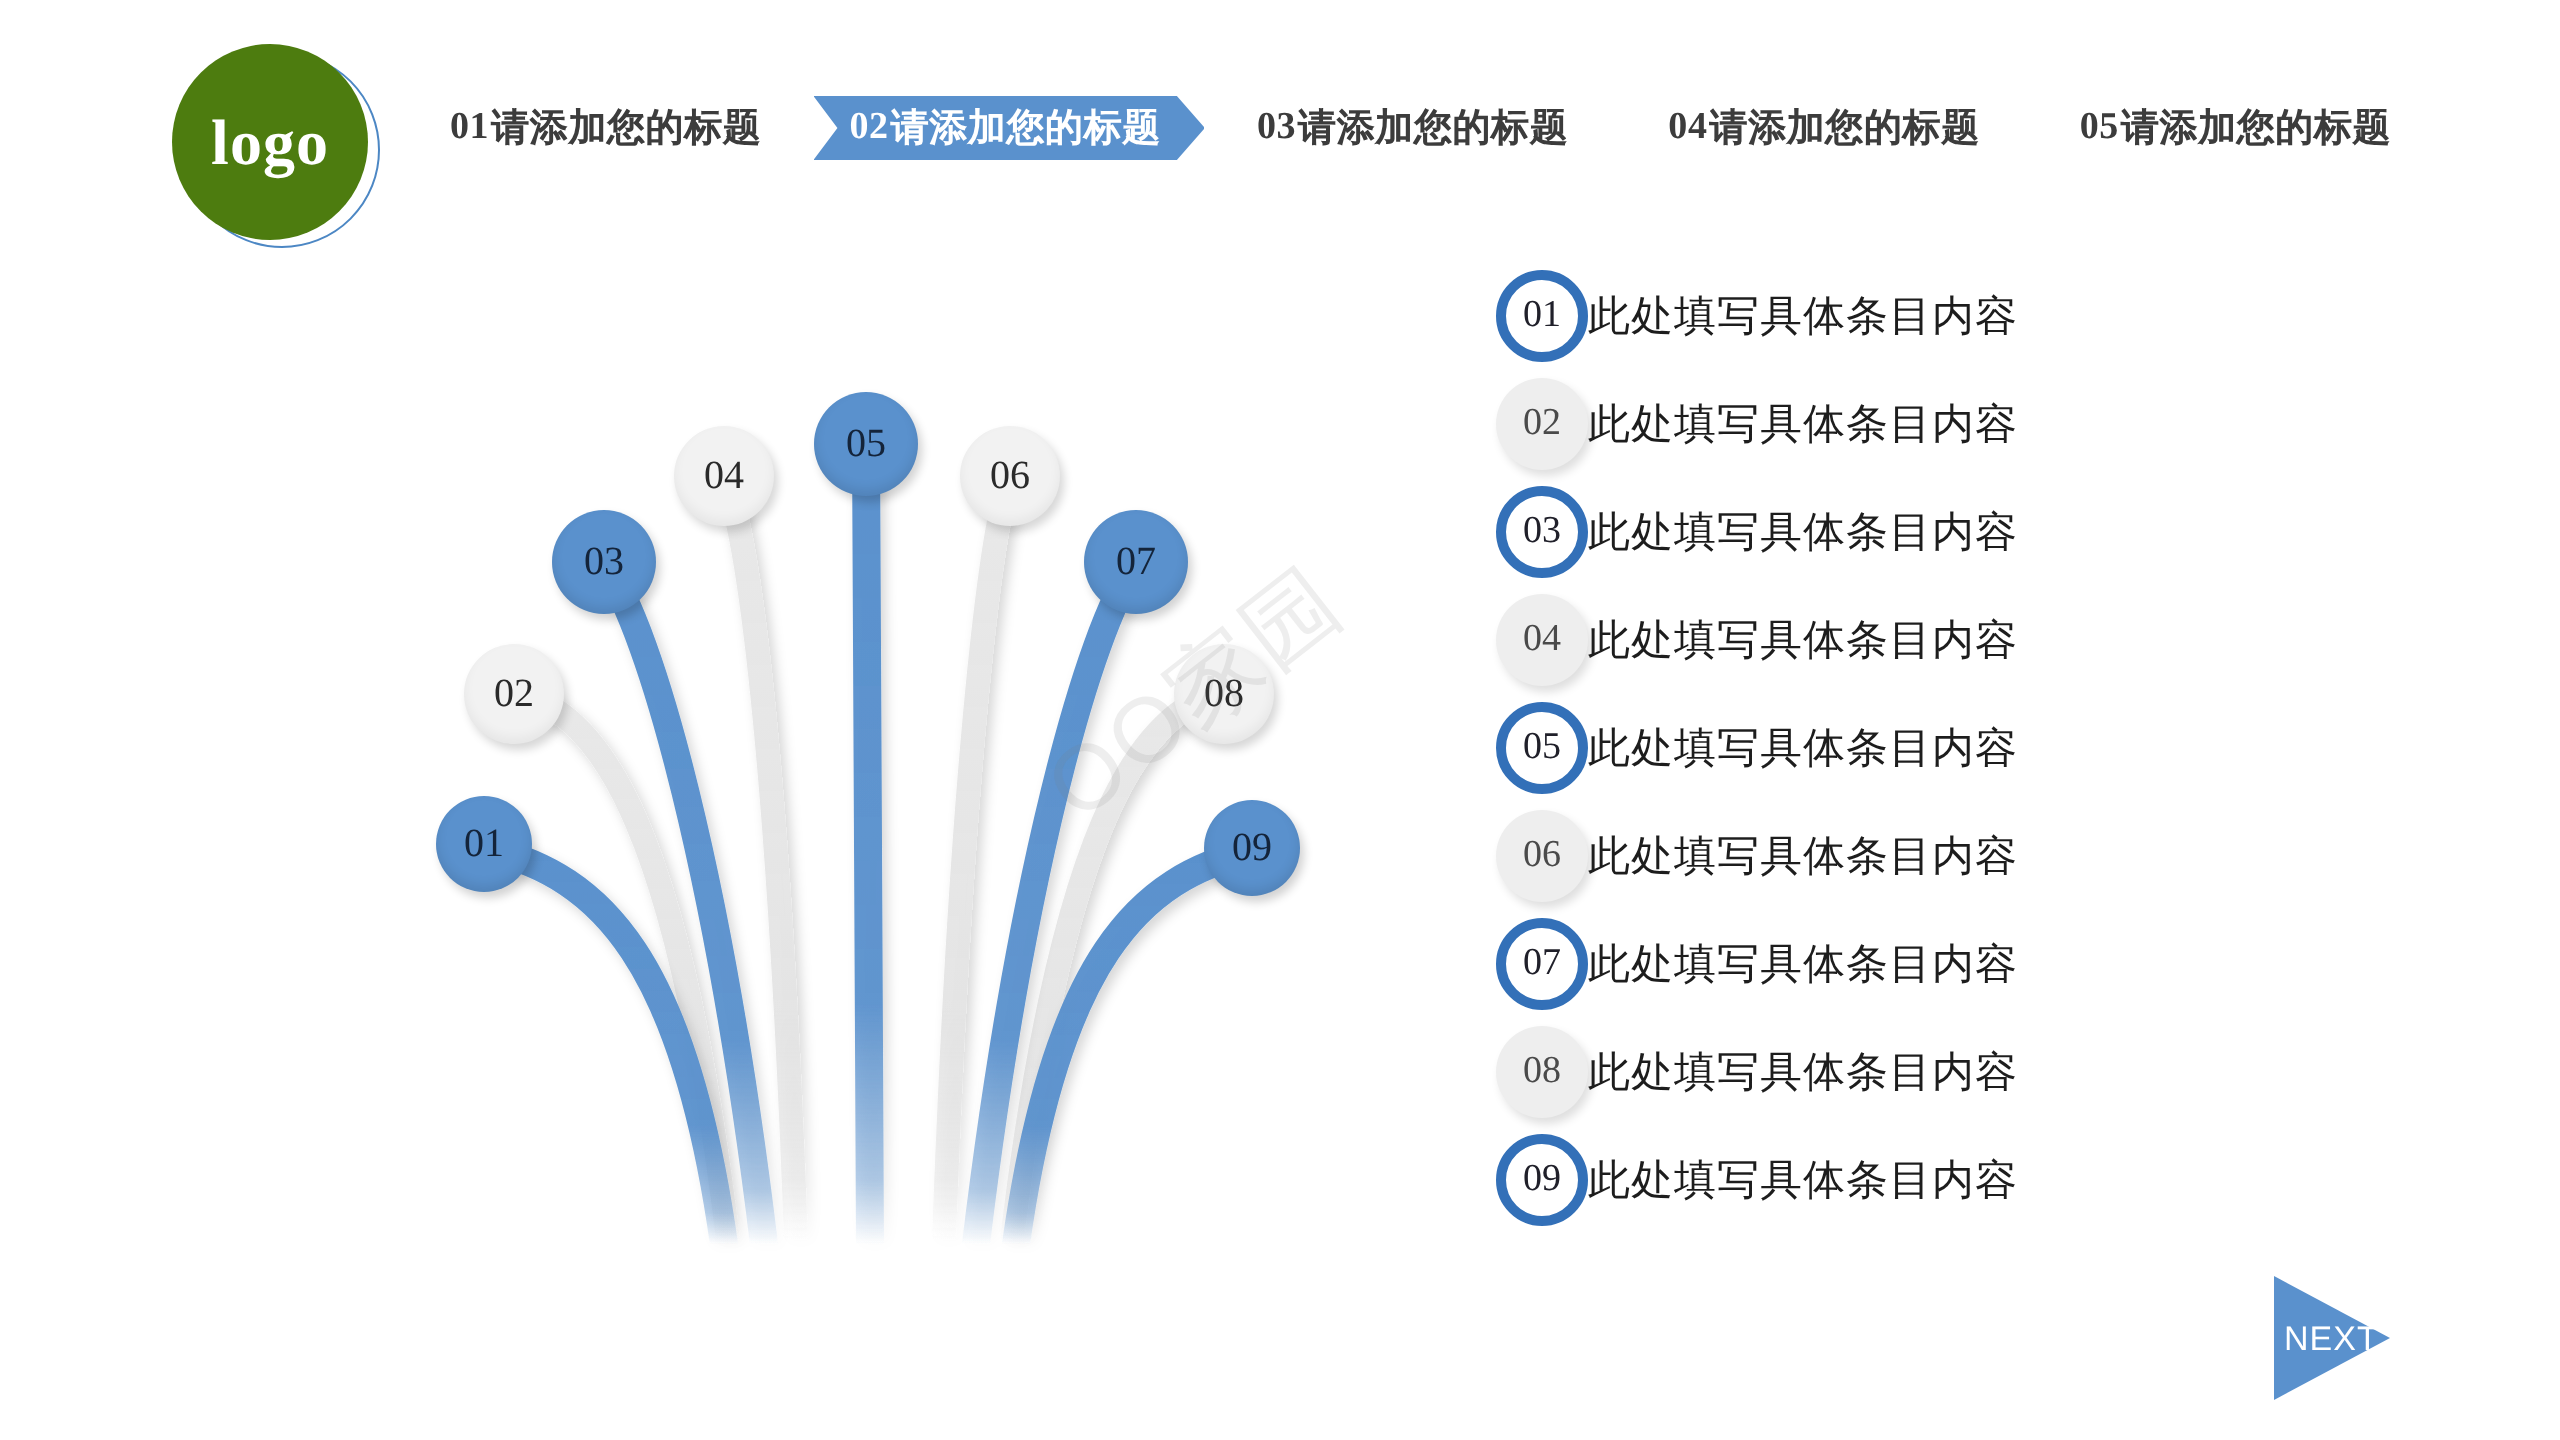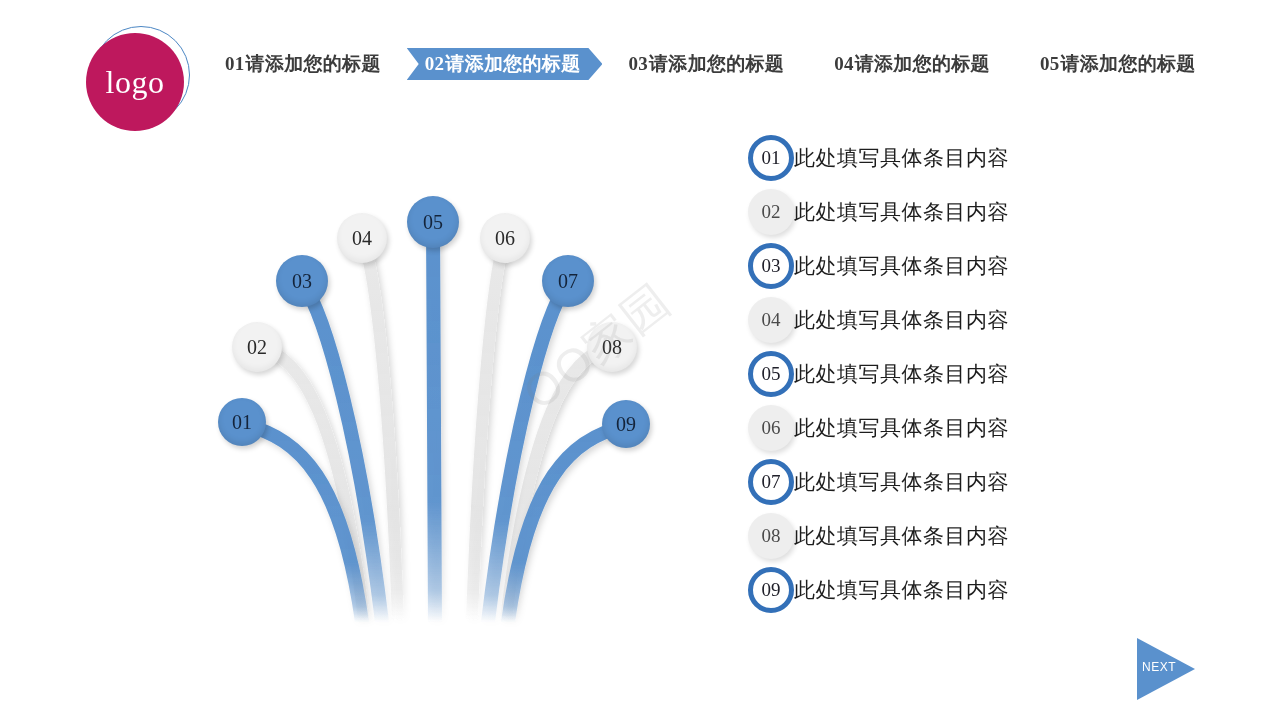--- a/index.html
+++ b/index.html
@@ -14,23 +14,23 @@
   
   #header{position:absolute;left:0;top:0;width:1280px;height:130px;}
 
   #logo-wrap{position:absolute;left:86px;top:18px;width:112px;height:112px;}
   #logo-ring{
     position:absolute;left:6px;top:8px;width:98px;height:98px;
     border:1.6px solid #4c87c4;border-radius:50%;
     box-sizing:border-box;
   }
   #logo-disc{
-    position:absolute;left:0px;top:15px;width:98px;height:98px;
-    background:#be185d;border-radius:50%;
-    display:flex;align-items:center;justify-content:center;
+    position:absolute;left:0px;top:4px;width:98px;height:98px;
+    background:#4d7c0f;border-radius:50%;
+    display:flex;align-items:center;justify-content:center;font-weight:bold;
   }
   #logo-text{
     color:#ffffff;font-size:32px;letter-spacing:.5px;
     font-family:"Liberation Serif","DejaVu Serif",serif;
   }
 
   #nav{position:absolute;left:215px;top:44px;height:40px;display:flex;align-items:center;}
   .nav-item{
     position:relative;height:34px;display:flex;align-items:center;
     font-size:19px;font-weight:bold;color:#3c3c3c;white-space:nowrap;
@@ -95,21 +95,21 @@
     cursor:pointer;
   }
   #next-tri{
     position:absolute;left:0;top:0;width:0;height:0;
     border-top:31px solid transparent;
     border-bottom:31px solid transparent;
     border-left:58px solid #5a91cd;
   }
   #next-label{
     position:absolute;left:5px;top:22px;width:40px;
-    color:#ffffff;font-size:12px;letter-spacing:.5px;
+    color:#ffffff;font-size:17px;letter-spacing:.5px;
     font-family:"Liberation Sans",sans-serif;
   }
 </style>
 </head>
 <body>
 
 <div id="header">
 
   <div id="logo-wrap">
     <div id="logo-ring"></div>

